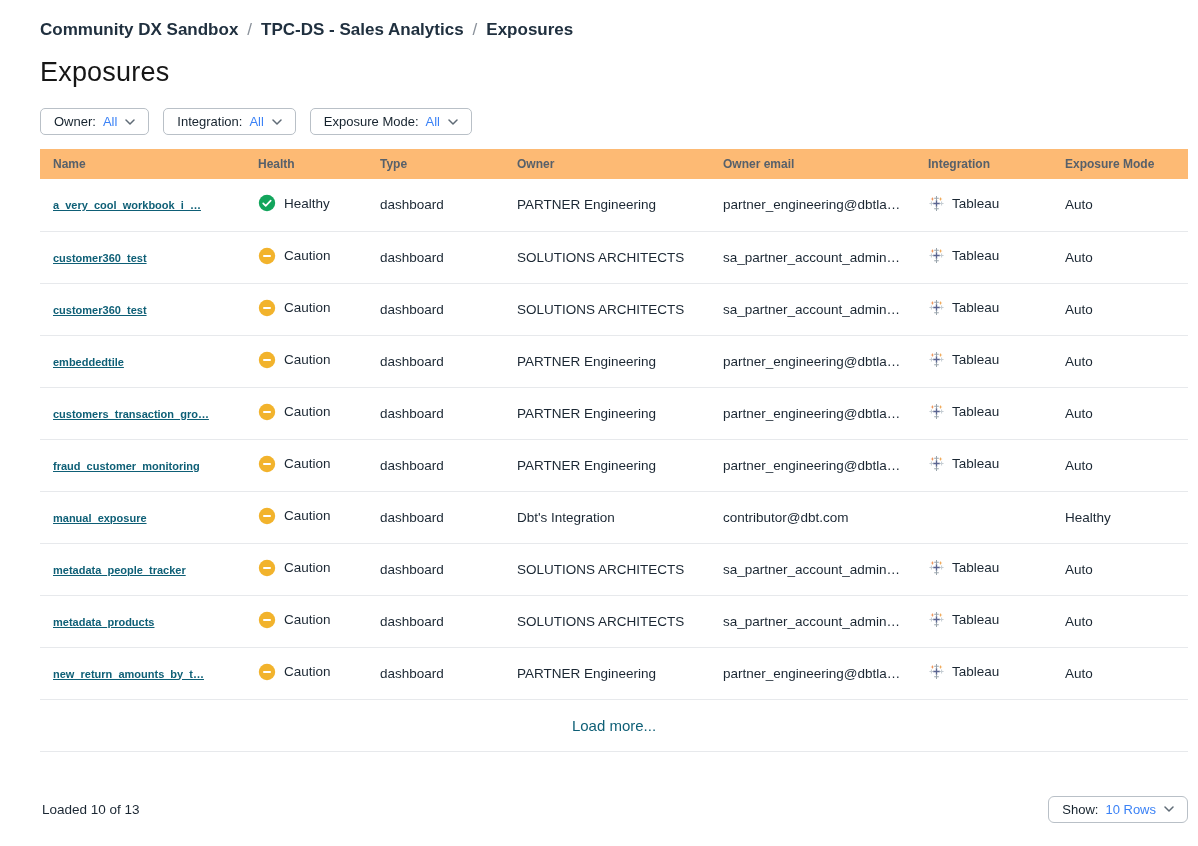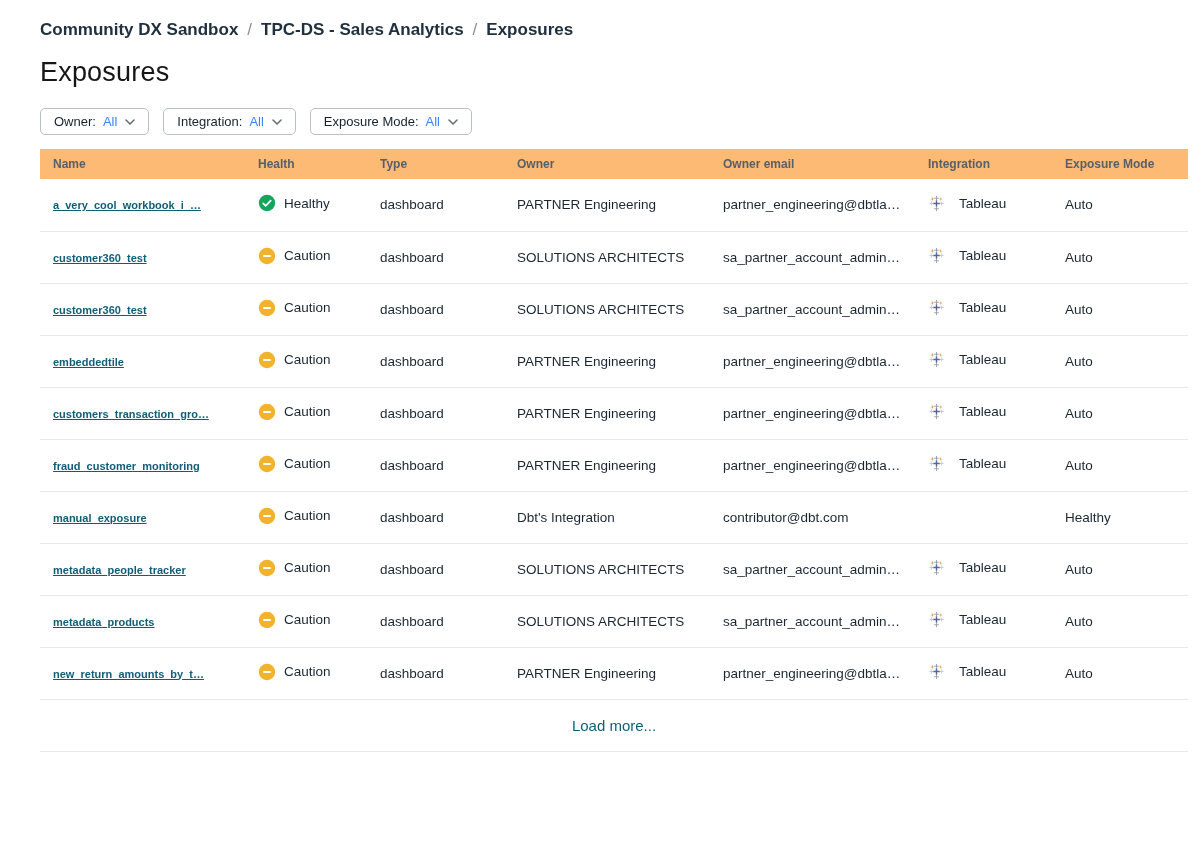--- a/index.html
+++ b/index.html
@@ -52,21 +52,21 @@
     padding:0 13px;height:52px;font-size:13.5px;color:var(--text);
     white-space:nowrap;overflow:hidden;text-overflow:ellipsis;vertical-align:middle;
   }
   tbody tr{border-bottom:1px solid var(--border);}
   .name-link{
     color:var(--link);font-weight:700;font-size:11px;
     text-decoration:underline;cursor:pointer;
   }
   .health-wrap{display:inline-flex;align-items:center;gap:8px;}
   .hicon{flex:0 0 auto;display:block;}
-  .integration-badge{display:inline-flex;align-items:center;gap:14px;}
+  .integration-badge{display:inline-flex;align-items:center;gap:7px;}
   .tab-icon{flex:0 0 auto;}
 
   tr.load-more-row td{text-align:center;}
   .load-more-link{color:var(--link);font-size:15px;text-decoration:none;cursor:pointer;}
 
   
   .footer{
     width:1148px;margin-top:44px;display:flex;align-items:center;justify-content:space-between;
   }
   .loaded-count{font-size:13.5px;color:var(--text);padding-left:2px;}
@@ -464,14 +464,24 @@
 </tbody>
     <tbody>
       <tr class="load-more-row">
         <td colspan="7">
           <a class="load-more-link">Load more...</a>
         </td>
       </tr>
     </tbody>
   </table>
 
+  <div class="footer">
+    <span class="loaded-count">Loaded 10 of 13</span>
+    <button class="show-btn">
+      <span class="f-label">Show:</span>
+      <span class="f-value">10 Rows</span>
+      <svg class="chev" width="10" height="6" viewBox="0 0 10 6">
+          <path d="M1 1l4 4 4-4" stroke="#5f6b76" stroke-width="1.5" fill="none" stroke-linecap="round" stroke-linejoin="round"></path>
+        </svg>
+    </button>
+  </div>
 
 </div>
 
 </body></html>

